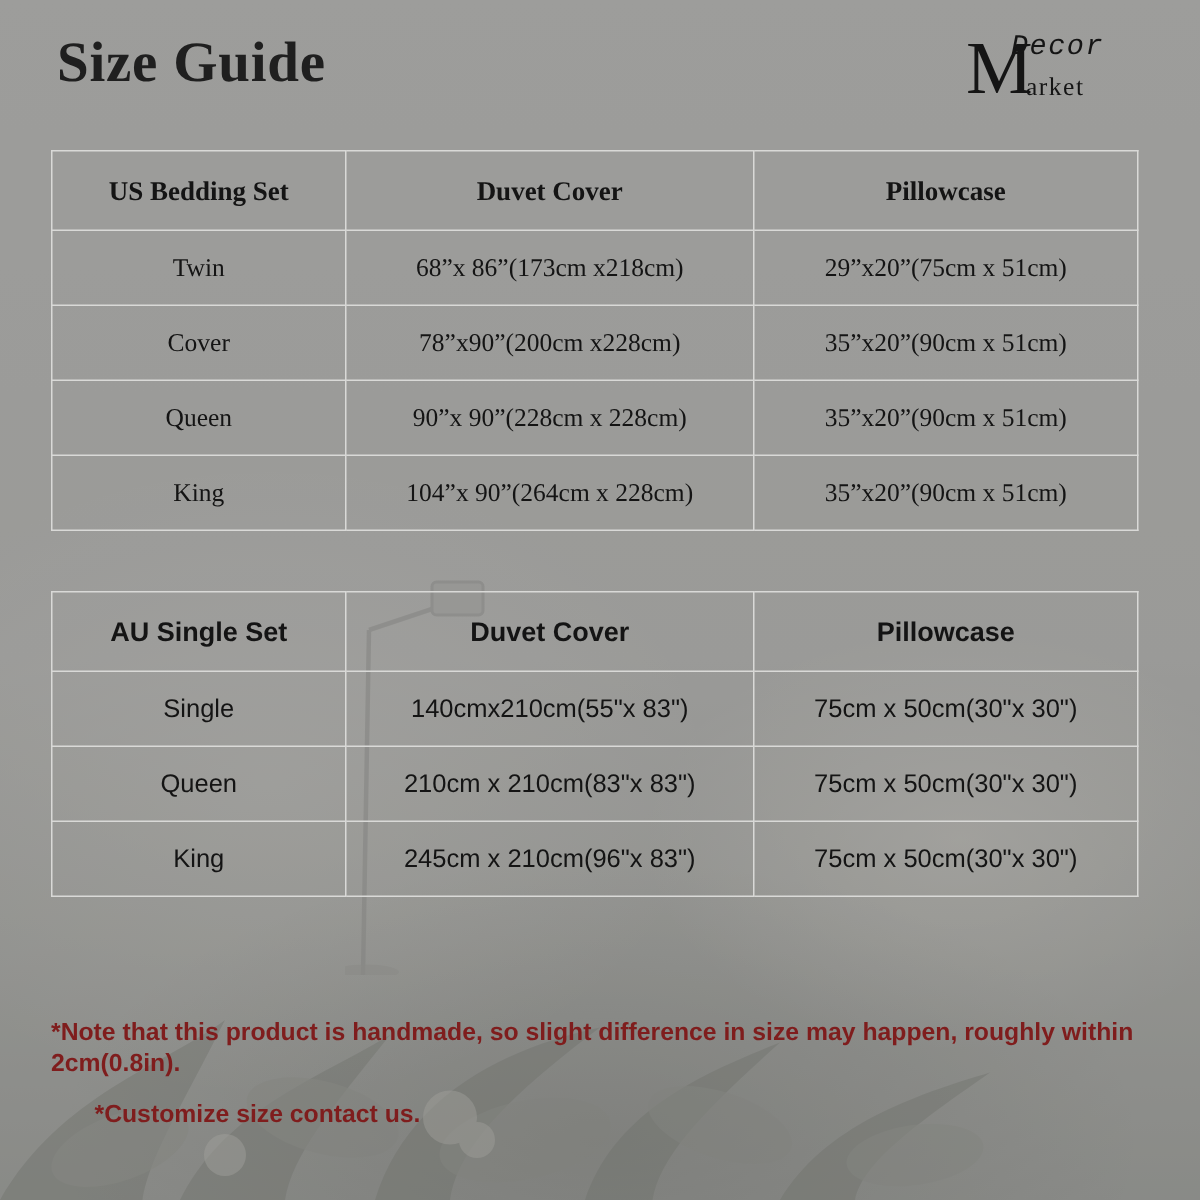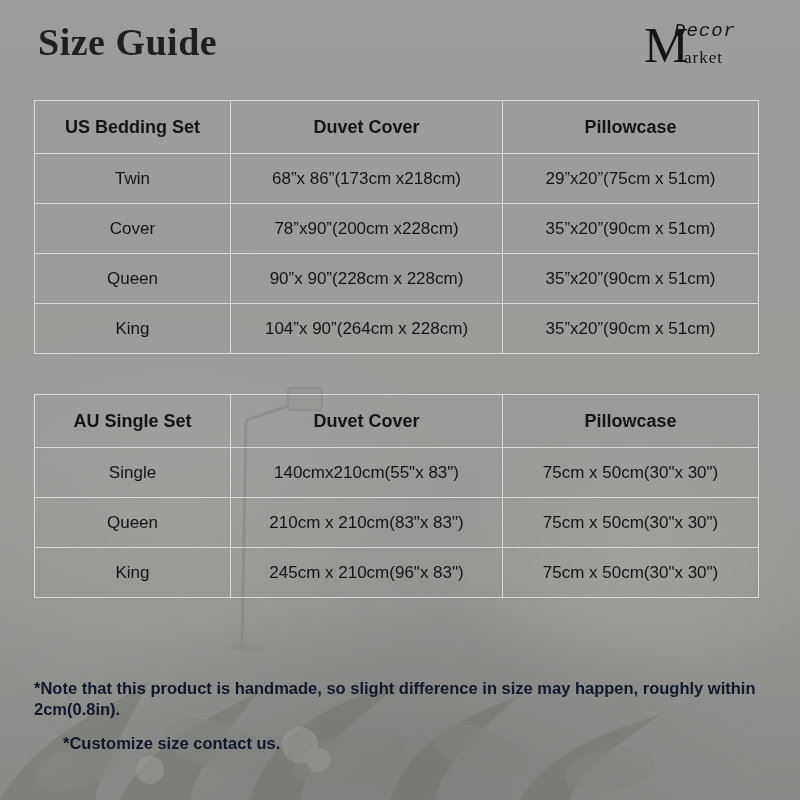--- a/index.html
+++ b/index.html
@@ -120,29 +120,29 @@
   }
   table.size-table th {
     font-weight: bold;
     font-size: 18px;
     height: 52px;
   }
   .col-a { width: 196px; }
   .col-b { width: 272px; }
   .col-c { width: 256px; }
 
-  #table-us { left: 34px; top: 100px; }
+  #table-us { left: 34px; top: 100px; font-family: Liberation Serif, serif; }
   #table-au { left: 34px; top: 394px; }
 
   .notes {
     position: absolute;
     left: 34px;
     top: 678px;
     width: 730px;
-    color: #0f172a;
+    color: #7f1d1d;
     font-weight: bold;
     font-size: 16.5px;
     line-height: 1.25;
   }
   .notes .note2 {
     margin-top: 14px;
     margin-left: 29px;
   }
 </style>
 </head>

